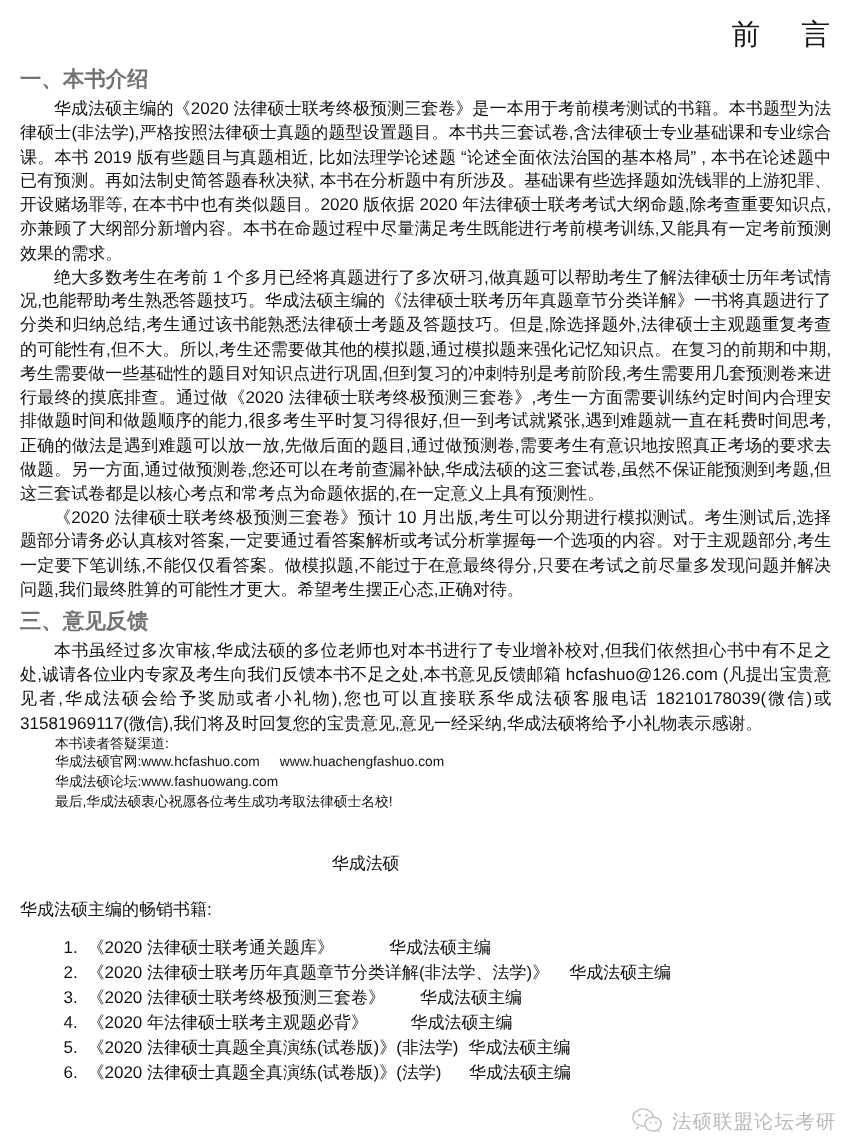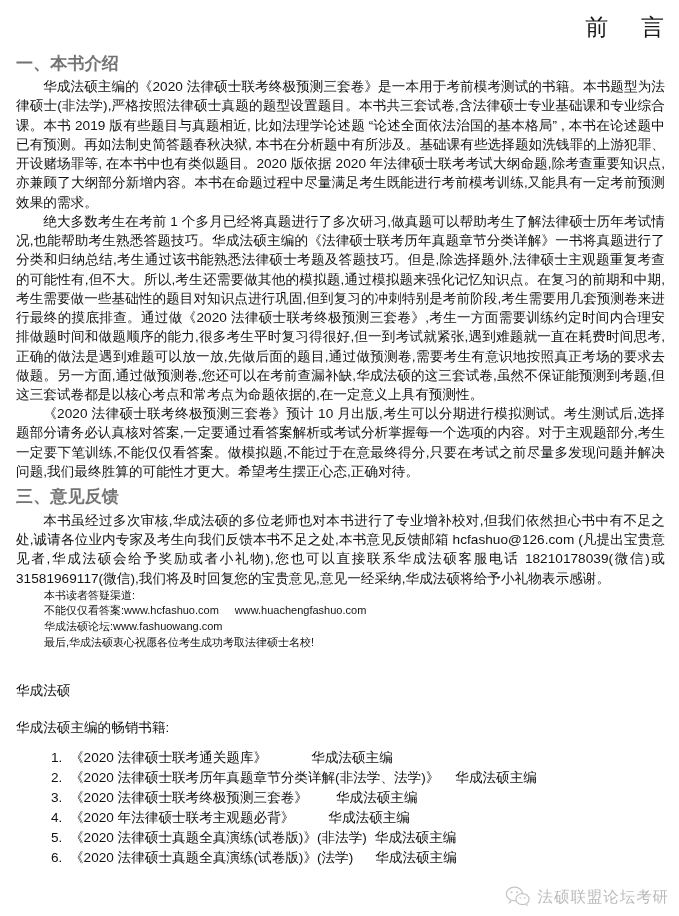--- a/index.html
+++ b/index.html
@@ -65,21 +65,21 @@
     color: #121212;
   }
   .contact-line .wsp {
     display: inline-block;
     width: 16px;
   }
   .signature {
     font-size: 13.6px;
     line-height: 1.4;
     margin: 0;
-    text-align: left;
+    text-align: center;
     padding-right: 96px;
     color: #121212;
   }
   .booklist-title {
     font-size: 13.6px;
     line-height: 1.4;
     margin: 0;
     color: #121212;
   }
   ol.booklist {
@@ -134,21 +134,21 @@
   <div class="section-heading"><span class="num">一、</span><span>本书介绍</span></div>
   <p class="para">华成法硕主编的《2020 法律硕士联考终极预测三套卷》是一本用于考前模考测试的书籍。本书题型为法律硕士(非法学),严格按照法律硕士真题的题型设置题目。本书共三套试卷,含法律硕士专业基础课和专业综合课。本书 2019 版有些题目与真题相近, 比如法理学论述题 “论述全面依法治国的基本格局” , 本书在论述题中已有预测。再如法制史简答题春秋决狱, 本书在分析题中有所涉及。基础课有些选择题如洗钱罪的上游犯罪、开设赌场罪等, 在本书中也有类似题目。2020 版依据 2020 年法律硕士联考考试大纲命题,除考查重要知识点,亦兼顾了大纲部分新增内容。本书在命题过程中尽量满足考生既能进行考前模考训练,又能具有一定考前预测效果的需求。</p>
 
   <p class="para">绝大多数考生在考前 1 个多月已经将真题进行了多次研习,做真题可以帮助考生了解法律硕士历年考试情况,也能帮助考生熟悉答题技巧。华成法硕主编的《法律硕士联考历年真题章节分类详解》一书将真题进行了分类和归纳总结,考生通过该书能熟悉法律硕士考题及答题技巧。但是,除选择题外,法律硕士主观题重复考查的可能性有,但不大。所以,考生还需要做其他的模拟题,通过模拟题来强化记忆知识点。在复习的前期和中期,考生需要做一些基础性的题目对知识点进行巩固,但到复习的冲刺特别是考前阶段,考生需要用几套预测卷来进行最终的摸底排查。通过做《2020 法律硕士联考终极预测三套卷》,考生一方面需要训练约定时间内合理安排做题时间和做题顺序的能力,很多考生平时复习得很好,但一到考试就紧张,遇到难题就一直在耗费时间思考,正确的做法是遇到难题可以放一放,先做后面的题目,通过做预测卷,需要考生有意识地按照真正考场的要求去做题。另一方面,通过做预测卷,您还可以在考前查漏补缺,华成法硕的这三套试卷,虽然不保证能预测到考题,但这三套试卷都是以核心考点和常考点为命题依据的,在一定意义上具有预测性。</p>
   <p class="para">《2020 法律硕士联考终极预测三套卷》预计 10 月出版,考生可以分期进行模拟测试。考生测试后,选择题部分请务必认真核对答案,一定要通过看答案解析或考试分析掌握每一个选项的内容。对于主观题部分,考生一定要下笔训练,不能仅仅看答案。做模拟题,不能过于在意最终得分,只要在考试之前尽量多发现问题并解决问题,我们最终胜算的可能性才更大。希望考生摆正心态,正确对待。</p>
 
   <div class="section-heading"><span class="num">三、</span><span>意见反馈</span></div>
   <p class="para">本书虽经过多次审核,华成法硕的多位老师也对本书进行了专业增补校对,但我们依然担心书中有不足之处,诚请各位业内专家及考生向我们反馈本书不足之处,本书意见反馈邮箱 hcfashuo@126.com (凡提出宝贵意见者,华成法硕会给予奖励或者小礼物),您也可以直接联系华成法硕客服电话 18210178039(微信)或 31581969117(微信),我们将及时回复您的宝贵意见,意见一经采纳,华成法硕将给予小礼物表示感谢。</p>
 
   <p class="contact-line">本书读者答疑渠道:</p>
-  <p class="contact-line"><span>不能仅仅看答案:</span><span>www.hcfashuo.com</span><span class="wsp"></span><span>www.huachengfashuo.com</span></p>
+  <p class="contact-line"><span>华成法硕官网:</span><span>www.hcfashuo.com</span><span class="wsp"></span><span>www.huachengfashuo.com</span></p>
   <p class="contact-line"><span>华成法硕论坛:</span><span>www.fashuowang.com</span></p>
   <p class="contact-line">最后,华成法硕衷心祝愿各位考生成功考取法律硕士名校!</p>
 
   <div class="spacer-lg"></div>
   <p class="signature">华成法硕</p>
 
   <div class="spacer-md"></div>
   <p class="booklist-title">华成法硕主编的畅销书籍:</p>
   <div class="spacer-sm"></div>
   <ol class="booklist">

